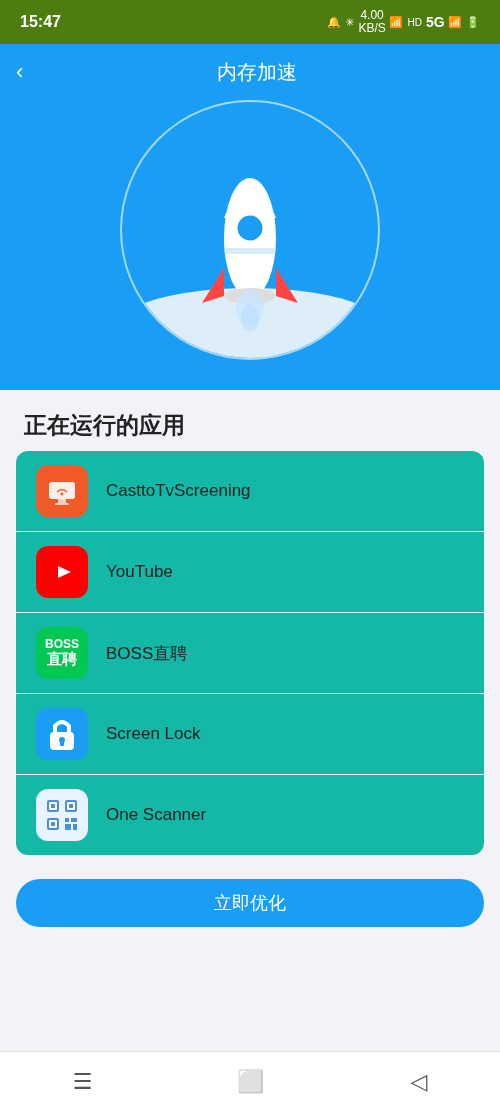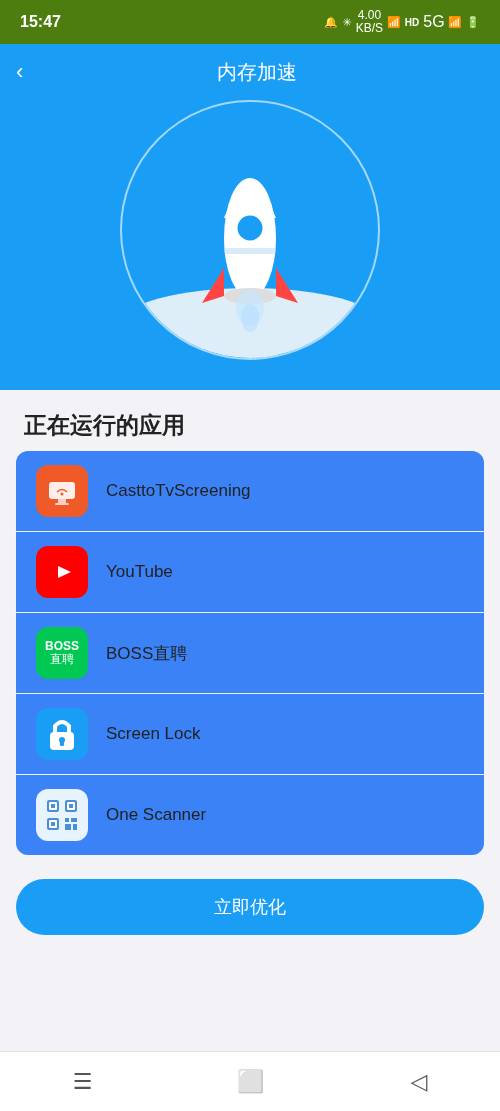--- a/index.html
+++ b/index.html
@@ -89,21 +89,21 @@
 
     
     .section-label {
       font-size: 23px;
       font-weight: 600;
       color: #222;
       padding: 20px 24px 10px;
     }
 
     .app-list {
-      background: #3b82f6;
+      background: #14b8a6;
       border-radius: 12px;
       margin: 0 16px;
       overflow: hidden;
     }
 
     .app-item {
       display: flex;
       align-items: center;
       padding: 14px 20px;
       border-bottom: 1px solid #f0f0f0;
@@ -162,21 +162,21 @@
     .icon-screenlock {
       background: #1a9ef5;
     }
 
     
     .optimize-btn {
       margin: 24px 16px 3px;
       background: #1a9ef5;
       border: none;
       border-radius: 28px;
-      height: 56px;
+      height: 48px;
       width: calc(100% - 32px);
       color: white;
       font-size: 18px;
       font-weight: 500;
       cursor: pointer;
       display: flex;
       align-items: center;
       justify-content: center;
     }
 
@@ -211,22 +211,22 @@
 </head>
 <body>
 
 <div class="status-bar">
   <span class="status-time">15:47</span>
   <div class="status-icons">
     <span>🔔</span>
     <span>✳</span>
     <span style="font-size:12px; line-height:1.1; text-align:center;">4.00<br>KB/S</span>
     <span>📶</span>
-    <span style="font-size:10px;font-weight:bold;">HD</span>
-    <span style="font-size:16px;font-weight:normal;">5G</span>
+    <span style="font-size:10px;font-weight:normal;">HD</span>
+    <span style="font-size:14px;font-weight:bold;">5G</span>
     <span>📶</span>
     <span>🔋</span>
   </div>
 </div>
 
 <div class="header">
   <span class="back-btn">‹</span>
   <span class="header-title">内存加速</span>
 </div>
 
@@ -287,21 +287,21 @@
         <rect x="0" y="0" width="36" height="26" rx="6" fill="#ff0000"></rect>
         <polygon points="14,7 27,13 14,19" fill="white"></polygon>
       </svg>
     </div>
     <span class="app-name">YouTube</span>
   </div>
 
   <div class="app-item">
     <div class="app-icon icon-boss" style="background:#00c853; display:flex; flex-direction:column; align-items:center; justify-content:center;">
       <span style="font-size:12px; font-weight:900; line-height:1; color:white;">BOSS</span>
-      <span style="font-size:12px; font-weight:400; line-height:1.2; color:white;">直聘</span>
+      <span style="font-size:15px; font-weight:700; line-height:1.2; color:white;">直聘</span>
     </div>
     <span class="app-name">BOSS直聘</span>
   </div>
 
   <div class="app-item">
     <div class="app-icon icon-screenlock">
       <svg width="30" height="36" viewBox="0 0 30 36">
 
         <rect x="3" y="16" width="24" height="18" rx="4" fill="white"></rect>
 

